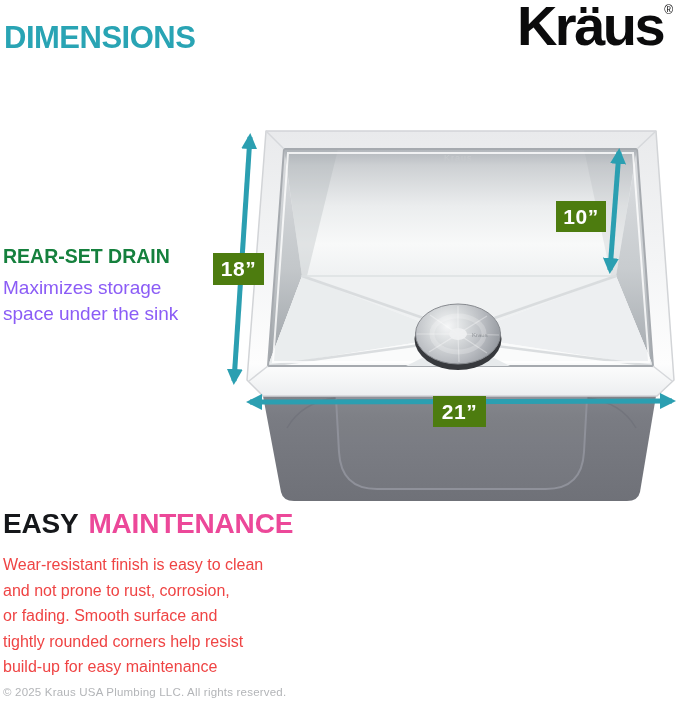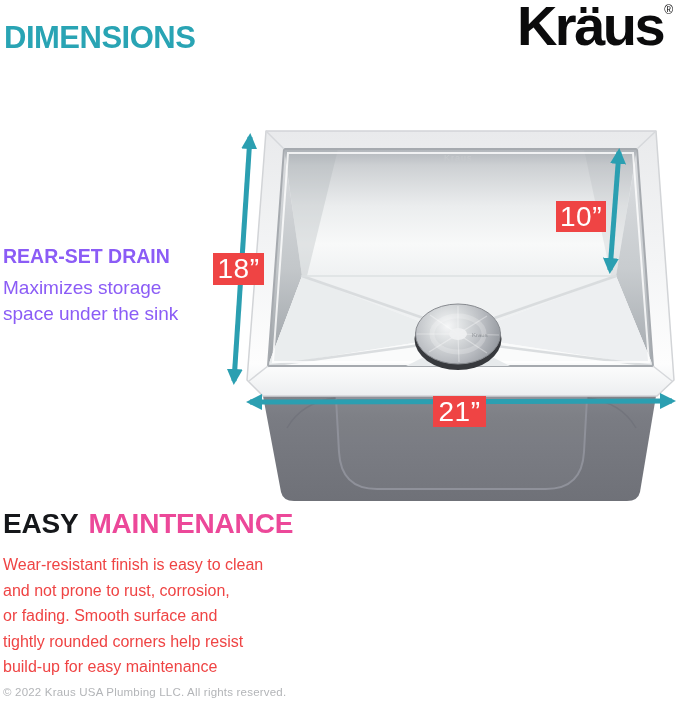--- a/index.html
+++ b/index.html
@@ -51,21 +51,21 @@
     color: #42464b;
   }
   .rear-drain {
     position: absolute;
     left: 3px; top: 245px;
     width: 225px;
   }
   .rear-drain-heading {
     font-size: 19.5px;
     font-weight: bold;
-    color: #8b5cf6;
+    color: #15803d;
     margin: 0 0 7px 0;
   }
   .rear-drain-body {
     font-size: 19px;
     line-height: 25.5px;
     color: #8b5cf6;
     white-space: pre-line;
   }
   
   .maintenance {
@@ -97,24 +97,24 @@
   }
   
   .sink-svg {
     position: absolute;
     left: 0; top: 0;
     z-index: 1;
   }
   .dim-label {
     position: absolute;
     z-index: 3;
-    background: #ef4444;
+    background: #4d7c0f;
     color: #ffffff;
-    font-weight: normal;
-    font-size: 28px;
+    font-weight: bold;
+    font-size: 21px;
     letter-spacing: 0.5px;
     display: flex;
     align-items: center;
     justify-content: center;
   }
   .dim-label.w18 { left: 213px; top: 253px; width: 51px; height: 32px; }
   .dim-label.d10 { left: 556px; top: 201px; width: 50px; height: 31px; }
   .dim-label.l21 { left: 433px; top: 396px; width: 53px; height: 31px; text-align: center; }
 </style>
 </head>
@@ -229,15 +229,15 @@
     <div class="maintenance-heading">
       <span class="h-black">EASY</span><span class="h-teal">MAINTENANCE</span>
     </div>
     <div class="maintenance-body">Wear-resistant finish is easy to clean
 and not prone to rust, corrosion,
 or fading. Smooth surface and
 tightly rounded corners help resist
 build-up for easy maintenance</div>
   </div>
 
-  <div class="footer">© 2022 Kraus USA Plumbing LLC. All rights reserved.</div>
+  <div class="footer">© 2025 Kraus USA Plumbing LLC. All rights reserved.</div>
 
 </div>
 
 </body></html>

